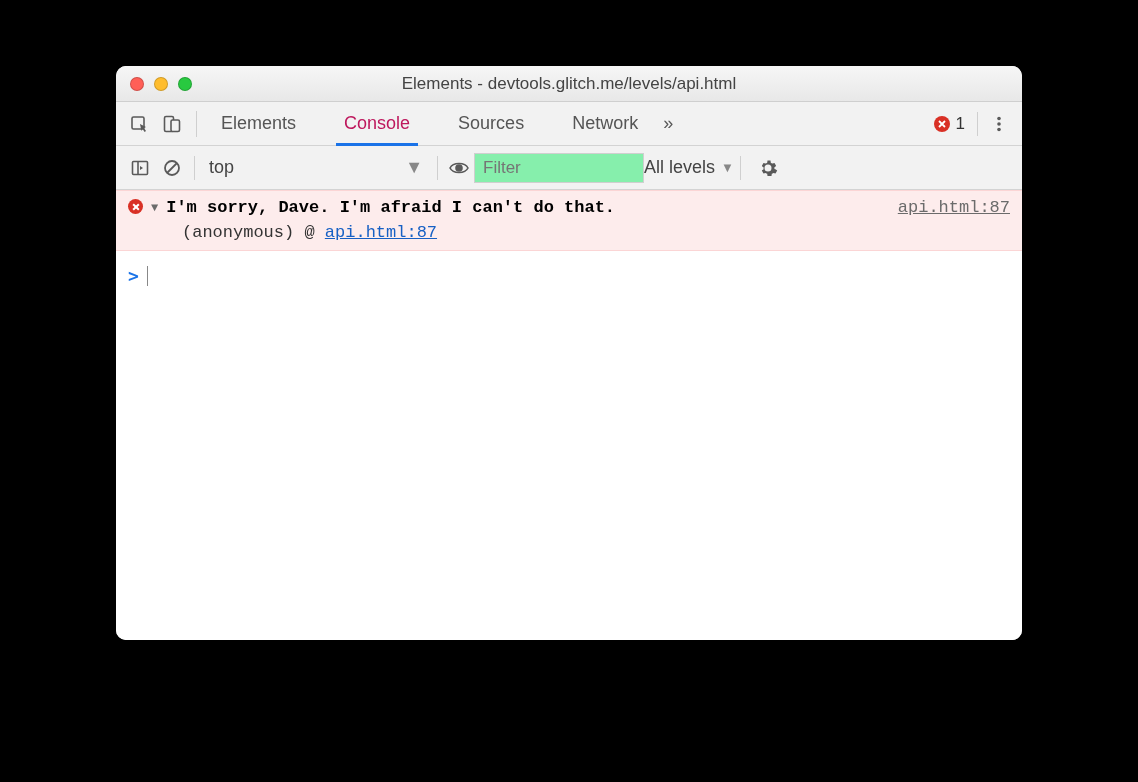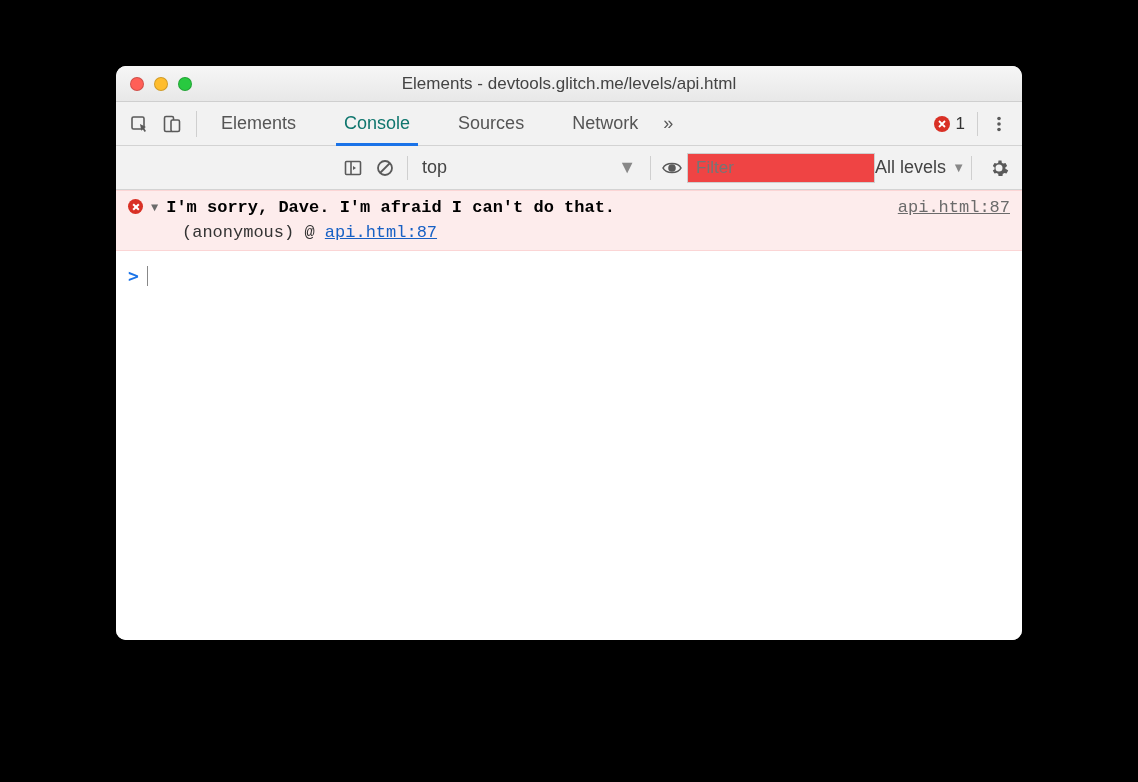--- a/index.html
+++ b/index.html
@@ -54,21 +54,21 @@
     }
     .vsep { width: 1px; height: 26px; background: #cfcfcf; margin: 0 8px; }
     .tabs { display: flex; align-items: stretch; height: 100%; gap: 16px; }
     .tab {
       padding: 0 16px;
       display: flex; align-items: center;
       font-size: 18px; color: #555;
       cursor: default;
       position: relative;
     }
-    .tab.active { color: #0f766e; }
+    .tab.active { color: #be185d; }
     .tab.active::after {
       content: "";
       position: absolute; left: 8px; right: 8px; bottom: -1px;
       height: 3px; background: #1a73e8;
     }
     .more-tabs { width: 28px; display: flex; align-items: center; justify-content: center; color: #5a5a5a; font-size: 18px;}
     .spacer { flex: 1; }
     .errbadge { display: flex; align-items: center; gap: 6px; margin-right: 6px; }
     .errcircle { width: 16px; height: 16px; border-radius: 50%; background: #d93025; display: flex; align-items: center; justify-content: center; }
     .errcircle svg { width: 10px; height: 10px; }
@@ -76,36 +76,35 @@
     .kebab { width: 30px; display: flex; align-items: center; justify-content: center; color: #5a5a5a; }
     
     .consolebar {
       height: 44px;
       border-bottom: 1px solid #d3d3d3;
       display: flex; align-items: center;
       padding: 0 8px;
       background: #f2f2f2;
       flex-shrink: 0;
       gap: 0;
-      justify-content: flex-end;
     }
     .ctx {
       display: flex; align-items: center;
       height: 30px;
       padding: 0 8px;
       min-width: 230px;
       justify-content: space-between;
       color: #444;
       font-size: 18px;
     }
     .ctx .caret { color: #888; }
     .eye { width: 30px; display: flex; align-items: center; justify-content: center; color: #5a5a5a; }
     .filterbox {
-      height: 30px; width: 188px;
-      background: #ef4444;
+      height: 30px; width: 170px;
+      background: #86efac;
       border: 1px solid #cfcfcf;
       padding: 0 8px;
       font-size: 17px;
       color: #888;
       display: flex; align-items: center;
     }
     .filterbox input {
       border: 0; outline: 0; width: 100%; font-size: 17px; color: #333;
       background: transparent;
     }

